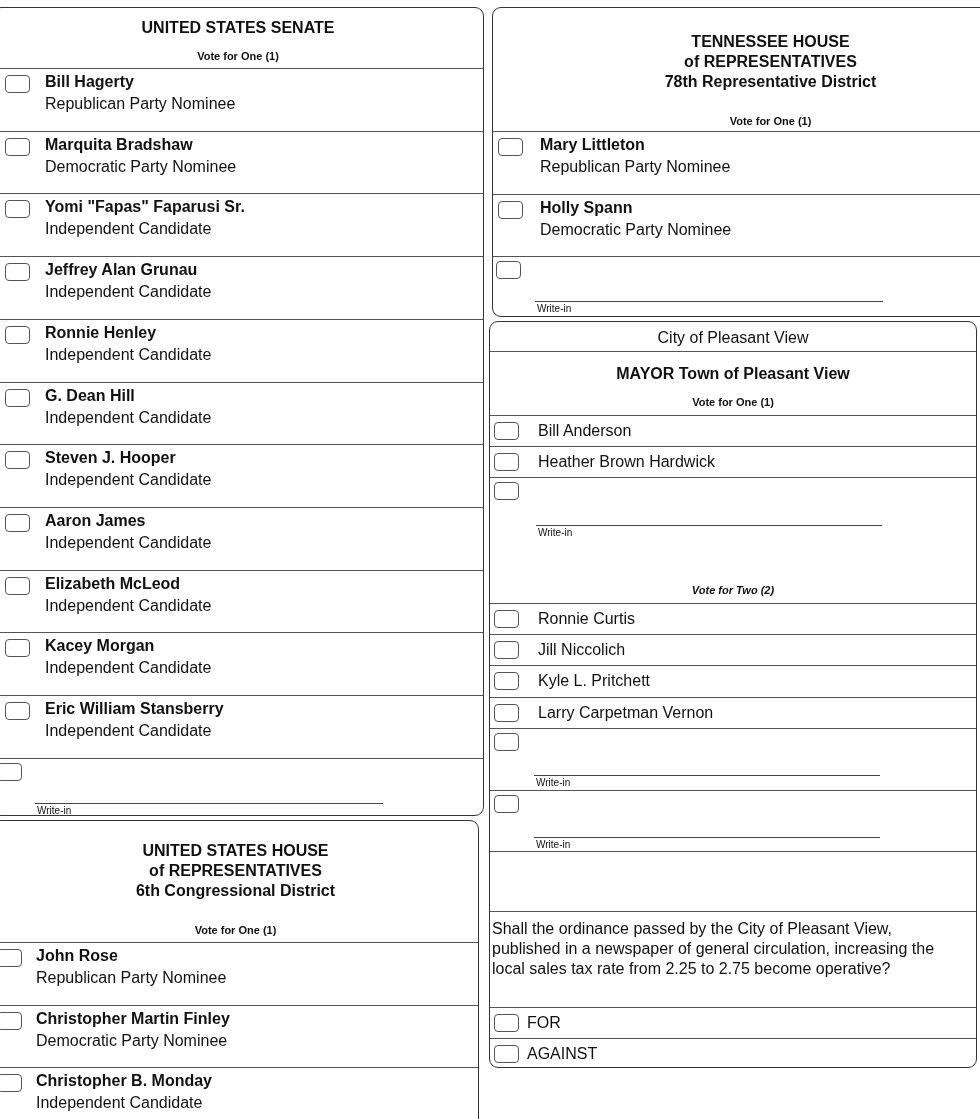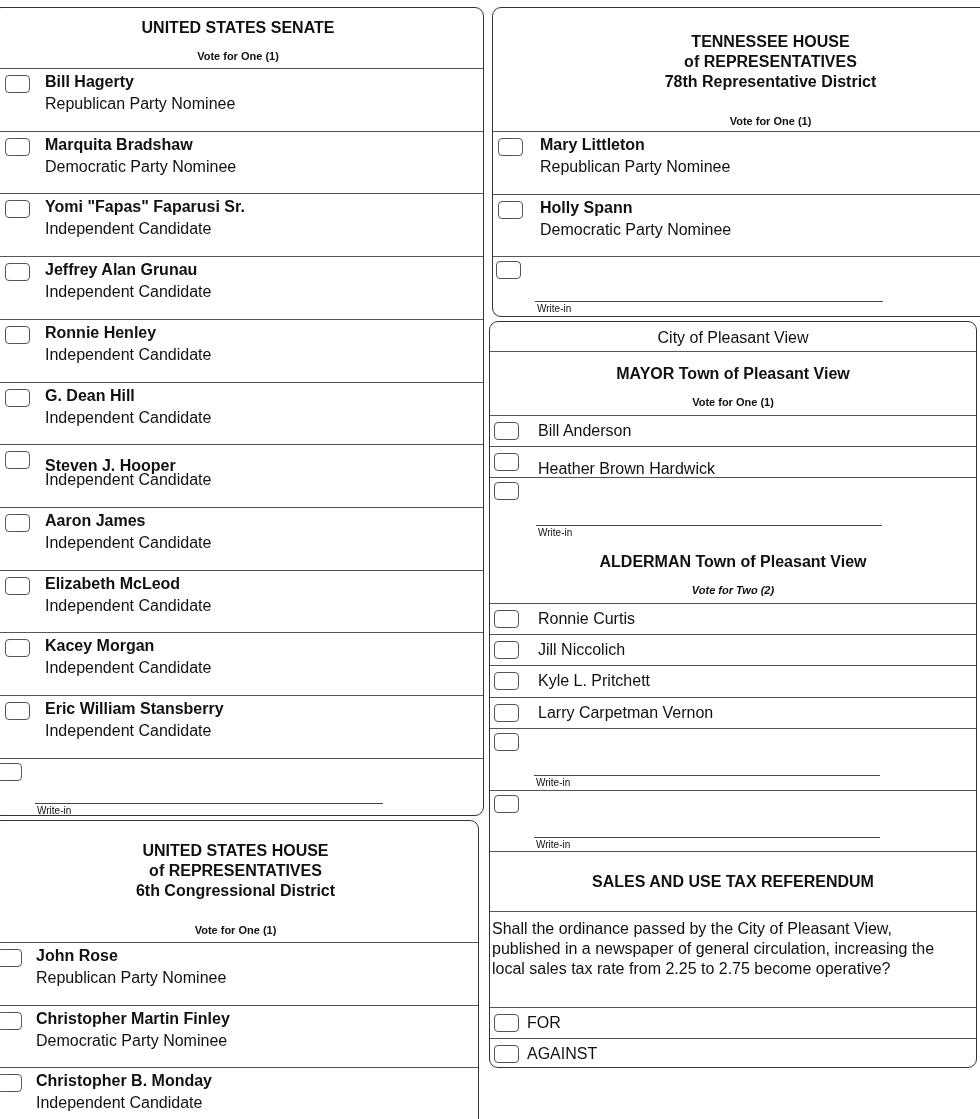--- a/index.html
+++ b/index.html
@@ -49,21 +49,21 @@
         <div class="name" style="left: 52px; top: 3px;">Ronnie Henley</div>
         <div class="party" style="left: 52px; top: 25px;">Independent Candidate</div>
       </div>
       <div class="row" style="top: 373.5px; height: 62.7px;">
         <div class="cb" style="left: 12px; top: 6px;"></div>
         <div class="name" style="left: 52px; top: 3px;">G. Dean Hill</div>
         <div class="party" style="left: 52px; top: 25px;">Independent Candidate</div>
       </div>
       <div class="row" style="top: 436.2px; height: 62.7px;">
         <div class="cb" style="left: 12px; top: 6px;"></div>
-        <div class="name" style="left: 52px; top: 3px; margin-top: 8px;">Steven J. Hooper</div>
+        <div class="name" style="left: 52px; top: 3px;">Steven J. Hooper</div>
         <div class="party" style="left: 52px; top: 25px;">Independent Candidate</div>
       </div>
       <div class="row" style="top: 498.9px; height: 62.7px;">
         <div class="cb" style="left: 12px; top: 6px;"></div>
         <div class="name" style="left: 52px; top: 3px;">Aaron James</div>
         <div class="party" style="left: 52px; top: 25px;">Independent Candidate</div>
       </div>
       <div class="row" style="top: 561.6px; height: 62.7px;">
         <div class="cb" style="left: 12px; top: 6px;"></div>
         <div class="name" style="left: 52px; top: 3px;">Elizabeth McLeod</div>
@@ -144,29 +144,28 @@
   <div class="row" style="top:29px; height:0;"></div>
   <div class="hdr abs" style="left:0; right:0; top:42px;">MAYOR Town of Pleasant View</div>
   <div class="vote abs" style="left:0; right:0; top:73px;">Vote for One (1)</div>
   <div id="mayor-rows">
       <div class="row" style="top: 93px; height: 31px;">
         <div class="cb" style="left: 4px; top: 6px;"></div>
         <div class="plain" style="left: 48px; top: 5px;">Bill Anderson</div>
       </div>
       <div class="row" style="top: 124px; height: 31px;">
         <div class="cb" style="left: 4px; top: 6px;"></div>
-        <div class="plain" style="left: 48px; top: 5px; margin-top: 7px;">Heather Brown Hardwick</div>
+        <div class="plain" style="left: 48px; top: 5px;">Heather Brown Hardwick</div>
       </div>
       <div class="row" style="top: 155px; height: 63px;">
         <div class="cb" style="left: 4px; top: 4px;"></div>
         <div class="wline" style="left: 46px; width: 346px; top: 47px;"></div>
         <div class="wlabel" style="left: 48px; top: 49px;">Write-in</div>
       </div>
     </div>
-  <div class="hdr abs" style="left:0; right:0; top:230px;">ALDERMAN Town of Pleasant View</div>
   <div class="vote abs" style="left:0; right:0; top:261px;font-style:italic;">Vote for Two (2)</div>
   <div id="alderman-rows">
       <div class="row" style="top: 281px; height: 31.2px;">
         <div class="cb" style="left: 4px; top: 6px;"></div>
         <div class="plain" style="left: 48px; top: 5px;">Ronnie Curtis</div>
       </div>
       <div class="row" style="top: 312.2px; height: 31.2px;">
         <div class="cb" style="left: 4px; top: 6px;"></div>
         <div class="plain" style="left: 48px; top: 5px;">Jill Niccolich</div>
       </div>
@@ -183,21 +182,20 @@
         <div class="wline" style="left: 44px; width: 346px; top: 46px;"></div>
         <div class="wlabel" style="left: 46px; top: 48px;">Write-in</div>
       </div>
       <div class="row" style="top: 467.8px; height: 62px;">
         <div class="cb" style="left: 4px; top: 4px;"></div>
         <div class="wline" style="left: 44px; width: 346px; top: 46px;"></div>
         <div class="wlabel" style="left: 46px; top: 48px;">Write-in</div>
       </div>
     </div>
   <div class="row" style="top:529px; height:0;"></div>
-  <div class="hdr abs" style="left:0; right:0; top:550px;">SALES AND USE TAX REFERENDUM</div>
   <div class="row" style="top:589px; height:0;"></div>
   <div class="abs" style="left:2px; top:597px; font-size:16px; line-height:20px;">
     <div>Shall the ordinance passed by the City of Pleasant View,</div>
     <div>published in a newspaper of general circulation, increasing the</div>
     <div>local sales tax rate from 2.25 to 2.75 become operative?</div>
   </div>
   <div id="ref-rows">
       <div class="row" style="top: 685px; height: 31px;">
         <div class="cb" style="left: 4px; top: 6px;"></div>
         <div class="plain" style="left: 37px; top: 5px;">FOR</div>

